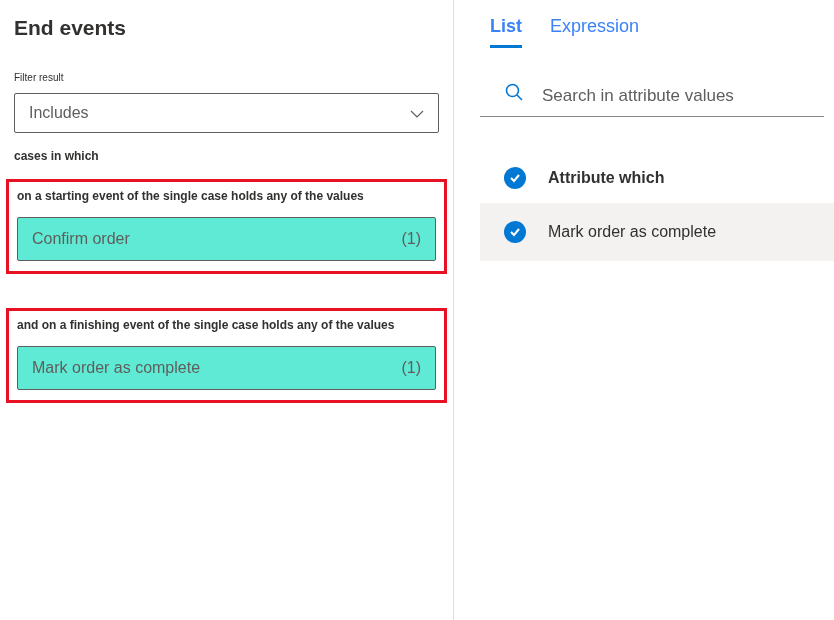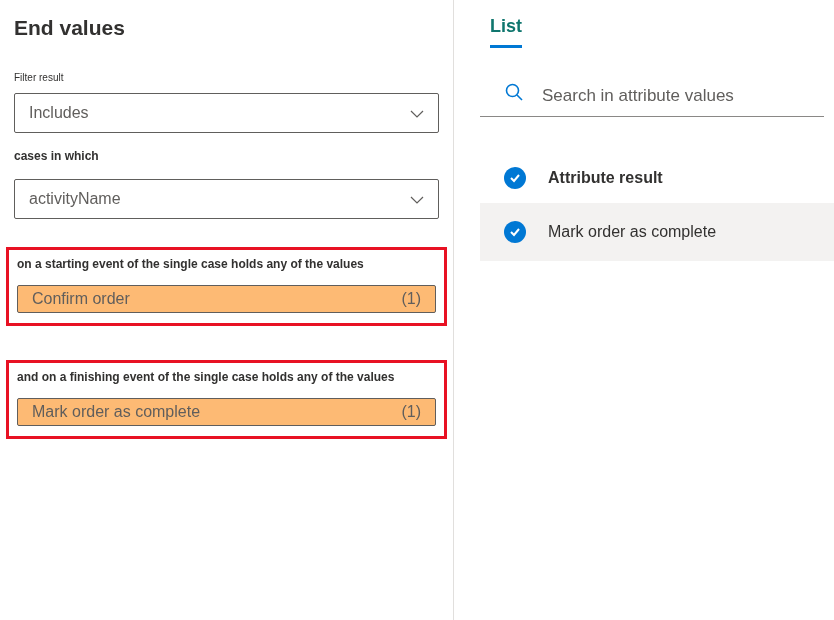--- a/index.html
+++ b/index.html
@@ -70,46 +70,46 @@
       margin-right: -8px;
       margin-bottom: 34px;
     }
     .highlighted-block .field-label-inline {
       font-size: 12px;
       font-weight: 700;
       margin-bottom: 12px;
       line-height: 1.4;
     }
     .value-box {
-      height: 28px;
+      height: 44px;
       border: 1px solid #605e5c;
       border-radius: 2px;
       display: flex;
       align-items: center;
       justify-content: space-between;
       padding: 0 14px;
       cursor: pointer;
-      background: #fdba74;
+      background: #5eead4;
       color: #605e5c;
     }
     .value-box .count {
       color: #605e5c;
     }
     
     .tabs {
       display: flex;
       gap: 28px;
       padding-left: 10px;
       margin-bottom: 26px;
     }
     .tab {
       font-size: 18px;
       padding-bottom: 8px;
       cursor: pointer;
-      color: #0f766e;
+      color: #3b82f6;
     }
     .tab.active {
       font-weight: 600;
       border-bottom: 3px solid #0078d4;
     }
     .search-row {
       display: flex;
       align-items: flex-end;
       gap: 18px;
       padding: 8px 10px 10px 24px;
@@ -164,42 +164,34 @@
     }
     .check-badge svg {
       width: 12px;
       height: 12px;
     }
   </style>
 </head>
 <body>
 
 <div class="left-panel">
-  <h1 class="page-title">End values</h1>
+  <h1 class="page-title">End events</h1>
 
   <label class="field-label">Filter result</label>
   <div class="select-box">
     <span>Includes</span>
     <span class="chevron">
       <svg width="14" height="8" viewBox="0 0 14 8">
           <path d="M1 1 L7 7 L13 1" stroke="#605e5c" stroke-width="1.2" fill="none"></path>
         </svg>
     </span>
   </div>
 
   <div class="static-text">cases in which</div>
 
-  <div class="select-box" style="margin-bottom:28px;">
-    <span>activityName</span>
-    <span class="chevron">
-      <svg width="14" height="8" viewBox="0 0 14 8">
-          <path d="M1 1 L7 7 L13 1" stroke="#605e5c" stroke-width="1.2" fill="none"></path>
-        </svg>
-    </span>
-  </div>
 
   <div class="highlighted-block">
     <div class="field-label-inline">on a starting event of the single case holds any of the values</div>
     <div class="value-box">
       <span>Confirm order</span>
       <span class="count">(1)</span>
     </div>
   </div>
 
   <div class="highlighted-block" style="margin-bottom:12px;">
@@ -209,39 +201,40 @@
       <span class="count">(1)</span>
     </div>
   </div>
 </div>
 
 <div class="divider"></div>
 
 <div class="right-panel">
   <div class="tabs">
     <div class="tab active">List</div>
+    <div class="tab">Expression</div>
   </div>
 
   <div class="search-row">
     <span class="search-icon">
       <svg width="20" height="20" viewBox="0 0 20 20">
           <circle cx="8.5" cy="8.5" r="6" stroke="#0078d4" stroke-width="1.6" fill="none"></circle>
           <line x1="13" y1="13" x2="18" y2="18" stroke="#0078d4" stroke-width="1.6"></line>
         </svg>
     </span>
     <input class="search-input" type="text" placeholder="Search in attribute values" style="">
   </div>
 
   <div class="attr-header">
     <span class="check-badge">
       <svg viewBox="0 0 12 12">
           <path d="M2 6 L5 9 L10 3" stroke="#fff" stroke-width="2" fill="none"></path>
         </svg>
     </span>
-    <span>Attribute result</span>
+    <span>Attribute which</span>
   </div>
 
   <div class="attr-item selected">
     <span class="check-badge">
       <svg viewBox="0 0 12 12">
           <path d="M2 6 L5 9 L10 3" stroke="#fff" stroke-width="2" fill="none"></path>
         </svg>
     </span>
     <span>Mark order as complete</span>
   </div>

